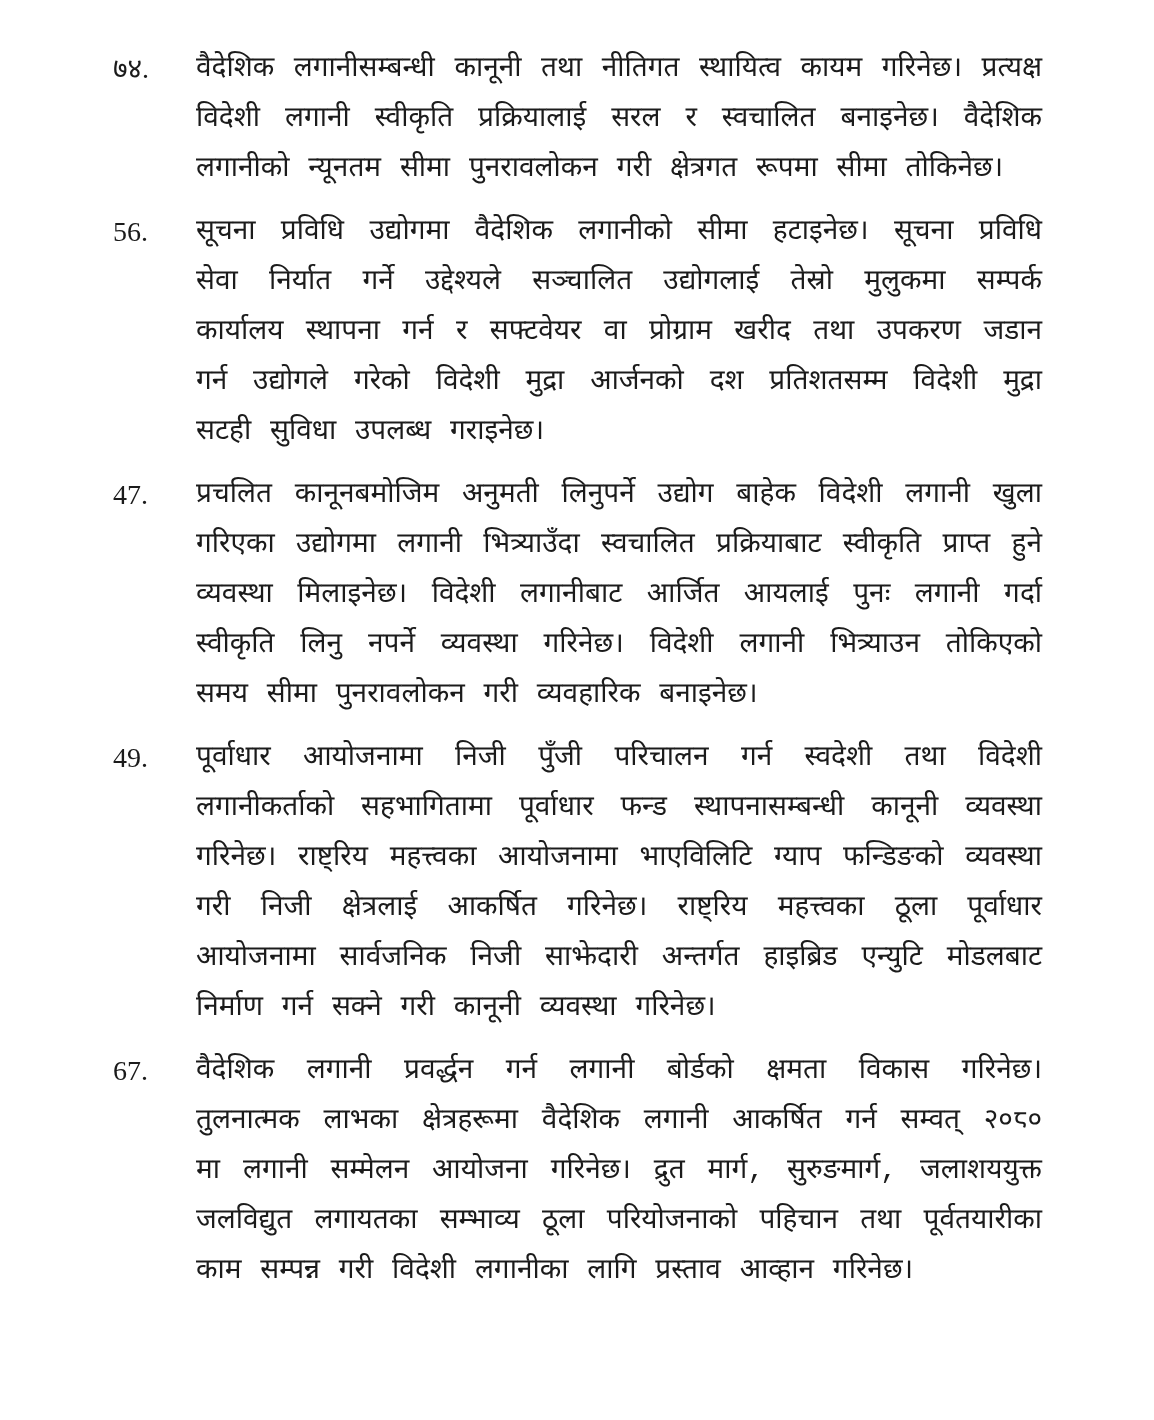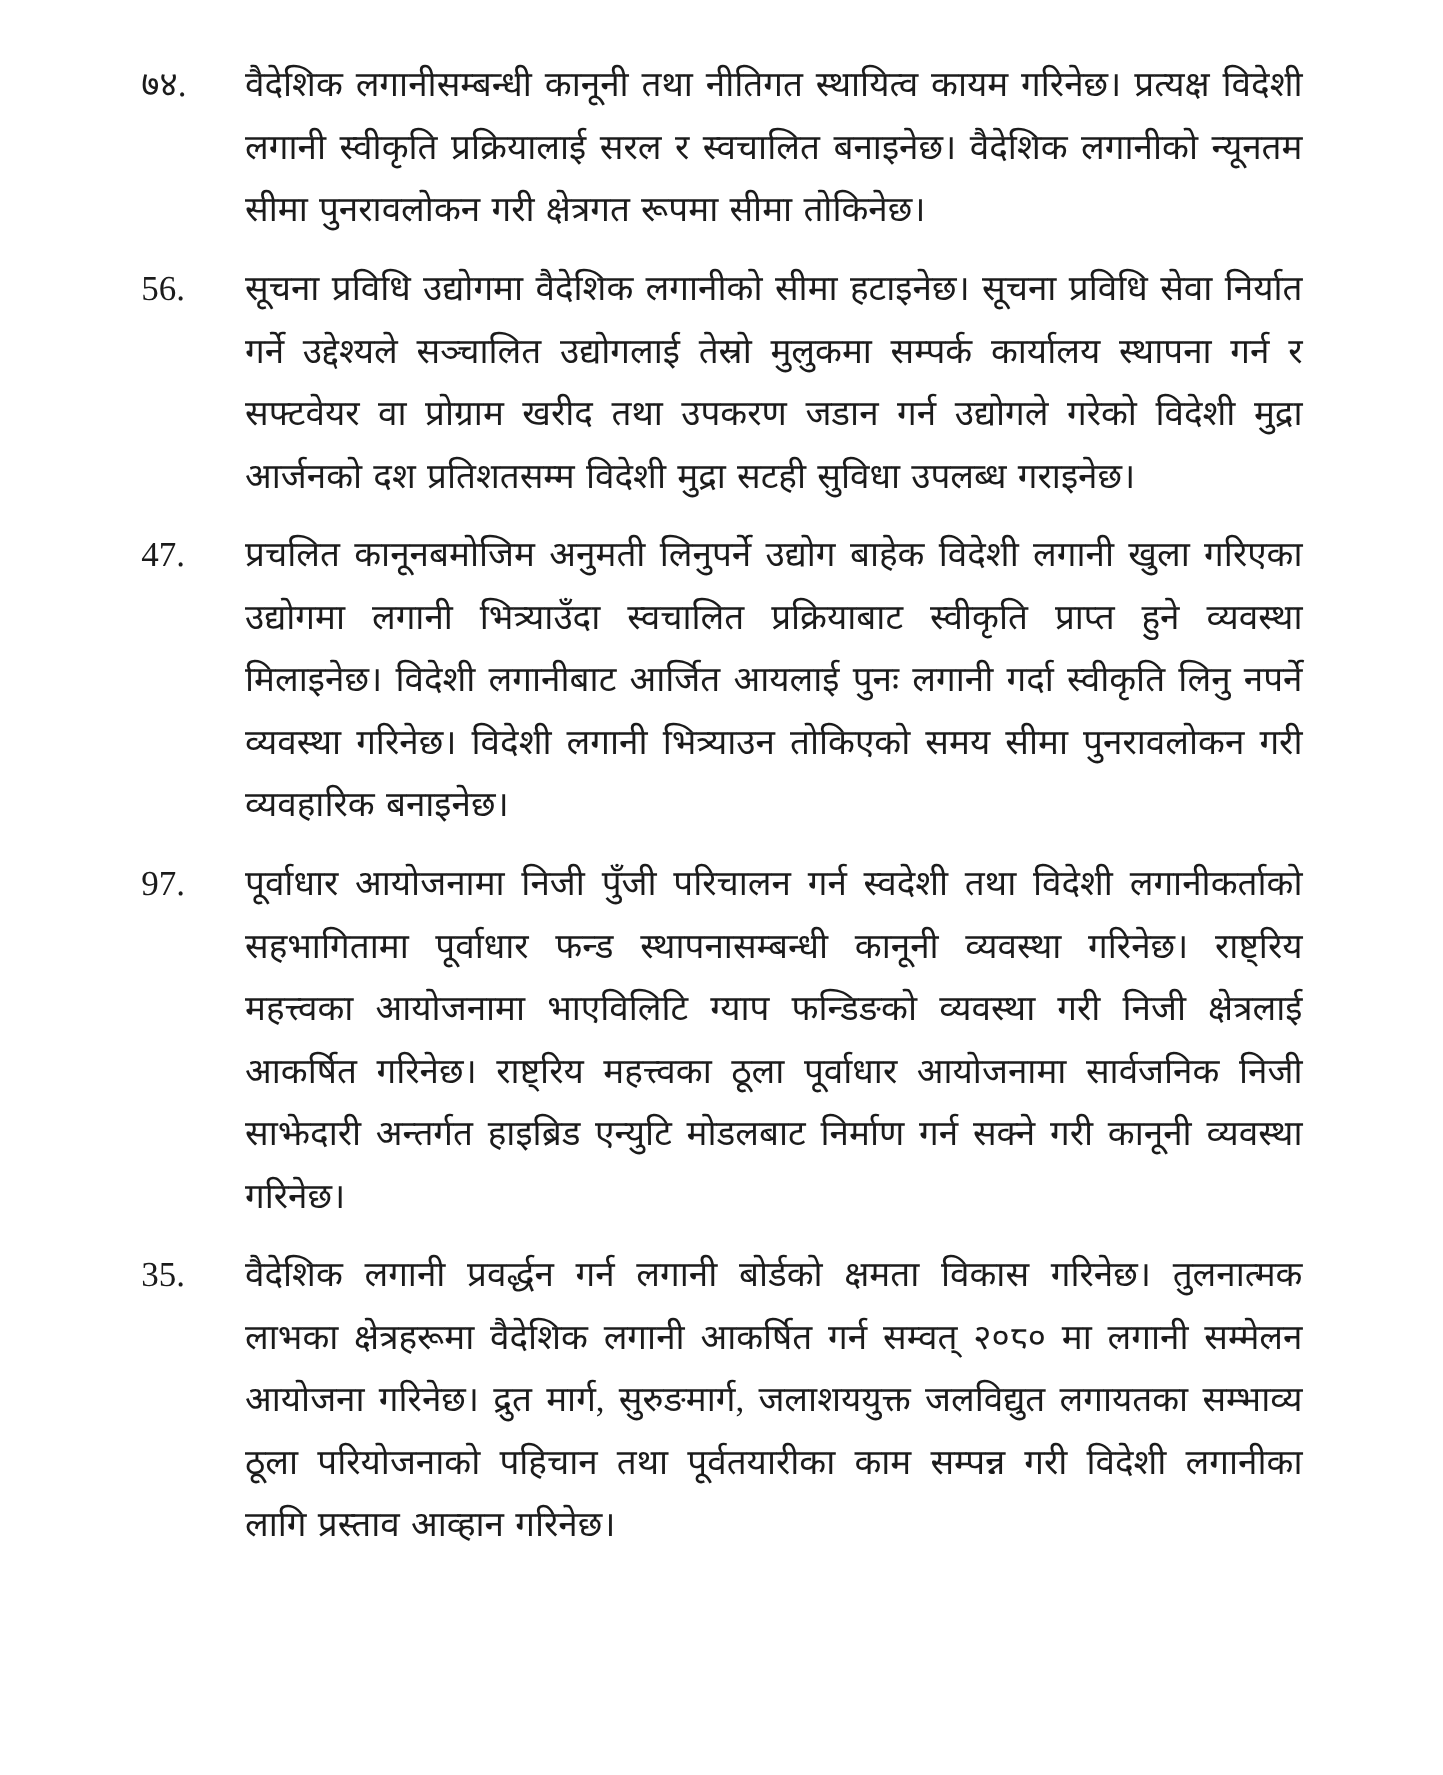--- a/index.html
+++ b/index.html
@@ -33,20 +33,21 @@
     line-height: 50px;
     white-space: nowrap;
   }
   .doc-item .txt {
     flex: 1 1 auto;
     font-size: 28px;
     line-height: 50px;
     text-align: justify;
     text-justify: inter-word;
     word-spacing: 2px;
+    font-family: Liberation Mono, monospace;
   }
 </style>
 </head>
 <body>
 
 <div class="page">
 
   <div class="doc-item">
     <div class="num">७४.</div>
     <div class="txt">वैदेशिक लगानीसम्बन्धी कानूनी तथा नीतिगत स्थायित्व कायम गरिनेछ। प्रत्यक्ष विदेशी लगानी स्वीकृति प्रक्रियालाई सरल र स्वचालित बनाइनेछ। वैदेशिक लगानीको न्यूनतम सीमा पुनरावलोकन गरी क्षेत्रगत रूपमा सीमा तोकिनेछ।</div>
@@ -56,22 +57,22 @@
     <div class="num">56.</div>
     <div class="txt">सूचना प्रविधि उद्योगमा वैदेशिक लगानीको सीमा हटाइनेछ। सूचना प्रविधि सेवा निर्यात गर्ने उद्देश्यले सञ्चालित उद्योगलाई तेस्रो मुलुकमा सम्पर्क कार्यालय स्थापना गर्न र सफ्टवेयर वा प्रोग्राम खरीद तथा उपकरण जडान गर्न उद्योगले गरेको विदेशी मुद्रा आर्जनको दश प्रतिशतसम्म विदेशी मुद्रा सटही सुविधा उपलब्ध गराइनेछ।</div>
   </div>
 
   <div class="doc-item">
     <div class="num">47.</div>
     <div class="txt">प्रचलित कानूनबमोजिम अनुमती लिनुपर्ने उद्योग बाहेक विदेशी लगानी खुला गरिएका उद्योगमा लगानी भित्र्याउँदा स्वचालित प्रक्रियाबाट स्वीकृति प्राप्त हुने व्यवस्था मिलाइनेछ। विदेशी लगानीबाट आर्जित आयलाई पुनः लगानी गर्दा स्वीकृति लिनु नपर्ने व्यवस्था गरिनेछ। विदेशी लगानी भित्र्याउन तोकिएको समय सीमा पुनरावलोकन गरी व्यवहारिक बनाइनेछ।</div>
   </div>
 
   <div class="doc-item">
-    <div class="num">97.</div>
+    <div class="num">49.</div>
     <div class="txt">पूर्वाधार आयोजनामा निजी पुँजी परिचालन गर्न स्वदेशी तथा विदेशी लगानीकर्ताको सहभागितामा पूर्वाधार फन्ड स्थापनासम्बन्धी कानूनी व्यवस्था गरिनेछ। राष्ट्रिय महत्त्वका आयोजनामा भाएविलिटि ग्याप फन्डिङको व्यवस्था गरी निजी क्षेत्रलाई आकर्षित गरिनेछ। राष्ट्रिय महत्त्वका ठूला पूर्वाधार आयोजनामा सार्वजनिक निजी साझेदारी अन्तर्गत हाइब्रिड एन्युटि मोडलबाट निर्माण गर्न सक्ने गरी कानूनी व्यवस्था गरिनेछ।</div>
   </div>
 
   <div class="doc-item">
-    <div class="num">35.</div>
+    <div class="num">67.</div>
     <div class="txt">वैदेशिक लगानी प्रवर्द्धन गर्न लगानी बोर्डको क्षमता विकास गरिनेछ। तुलनात्मक लाभका क्षेत्रहरूमा वैदेशिक लगानी आकर्षित गर्न सम्वत् २०८० मा लगानी सम्मेलन आयोजना गरिनेछ। द्रुत मार्ग, सुरुङमार्ग, जलाशययुक्त जलविद्युत लगायतका सम्भाव्य ठूला परियोजनाको पहिचान तथा पूर्वतयारीका काम सम्पन्न गरी विदेशी लगानीका लागि प्रस्ताव आव्हान गरिनेछ।</div>
   </div>
 
 </div>
 
 </body></html>

